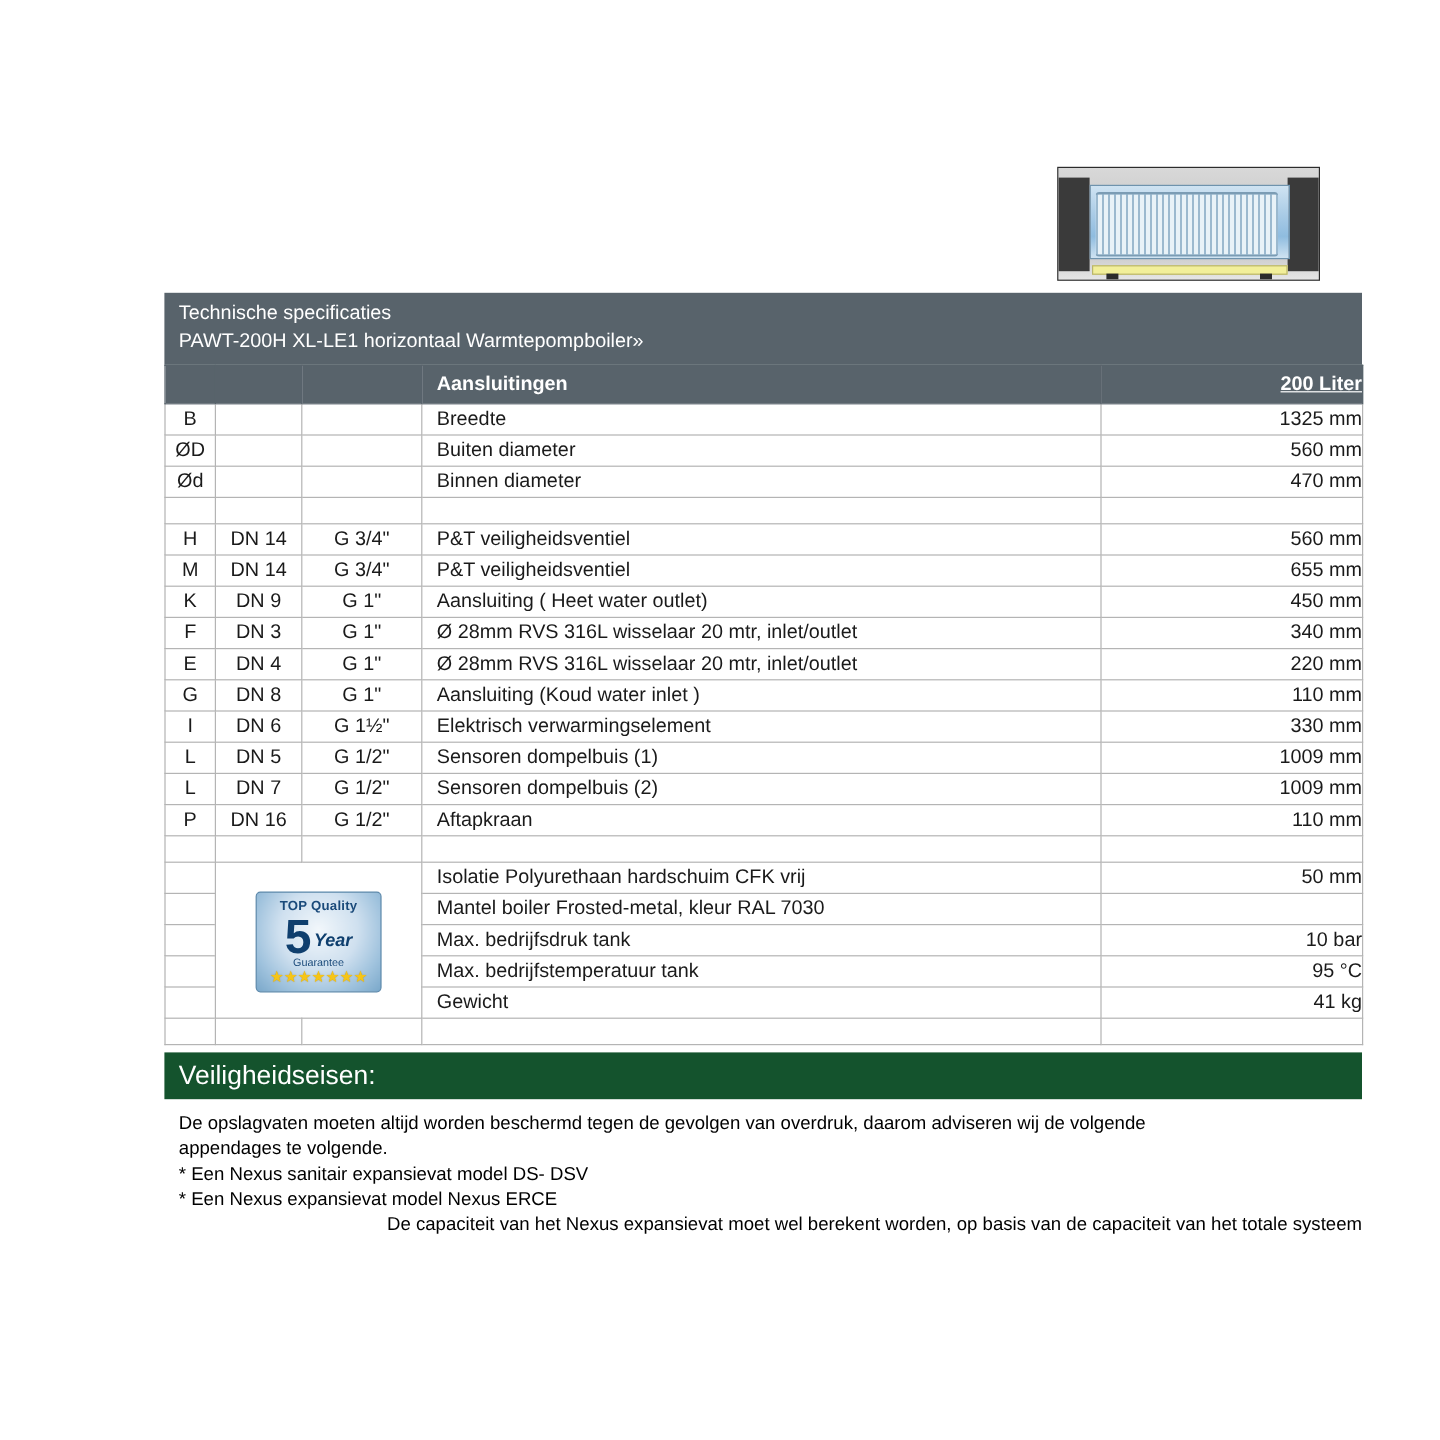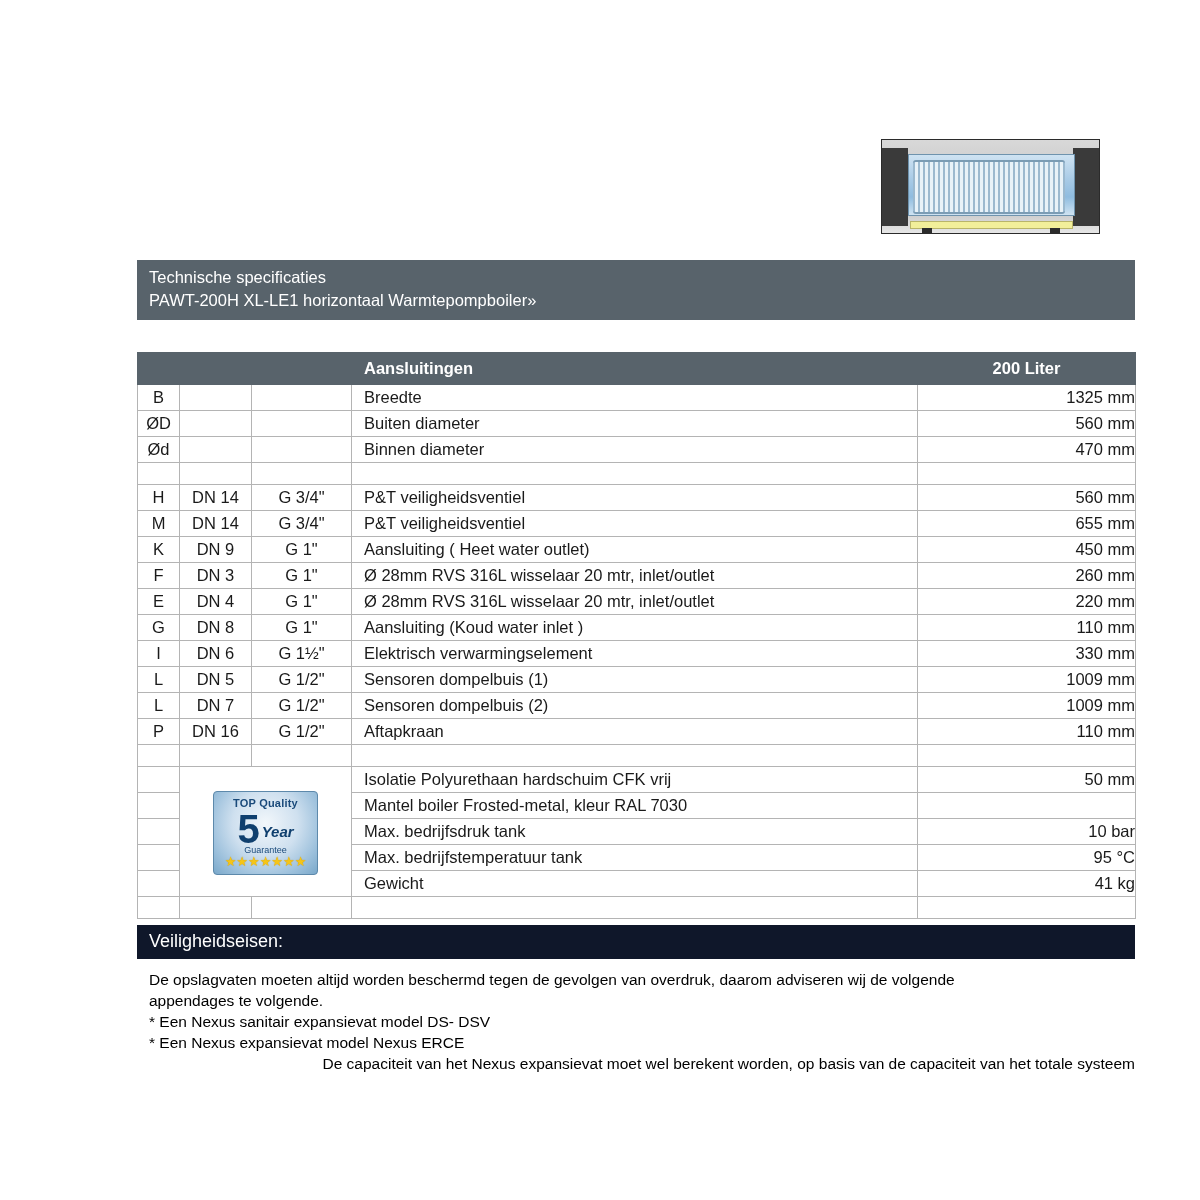--- a/index.html
+++ b/index.html
@@ -79,40 +79,39 @@
     height: 5px;
     background: #2b2b2b;
   }
   .pi-foot.f1 { left: 40px; }
   .pi-foot.f2 { left: 168px; }
 
   
   .sheet {
     position: absolute;
     left: 101px;
-    top: 260px;
+    top: 244px;
     width: 998px;
     padding-left: 36px;
   }
 
   .hdr {
     background: #58636b;
     color: #ffffff;
     padding: 6px 0 7px 12px;
     font-size: 16.5px;
     line-height: 1.42;
   }
   .hdr-line { display: block; white-space: nowrap; }
 
   table.spec {
     width: 100%;
     border-collapse: collapse;
     table-layout: fixed;
     font-size: 16.5px;
-    margin-top: 32px;
   }
   table.spec td {
     border: 1px solid #b4b4b4;
     padding: 0;
     height: 25px;
     vertical-align: middle;
   }
 
   .col-a { width: 42px; }
   .col-b { width: 72px; }
@@ -137,22 +136,23 @@
     border: 1px solid #58636b;
     height: 31px;
     font-weight: bold;
     font-size: 16.5px;
   }
   tr.subhdr td.c-desc {
     font-weight: bold;
     padding-left: 12px !important;
   }
   tr.subhdr td.c-val {
-    text-align: center;
-    font-weight: bold;
+    text-align: right;
+    font-weight: bold;
+    text-decoration: underline;
   }
   tr.spacer td {
     height: 21px;
   }
 
   
   td.badge-cell {
     vertical-align: top;
     padding: 0 !important;
   }
@@ -204,24 +204,24 @@
     right: 0;
     bottom: 5px;
     font-size: 13px;
     color: #f5c518;
     letter-spacing: 0px;
     text-shadow: 0 0 1px #b8860b;
   }
 
   
   .safety-hdr {
-    background: #0f172a;
+    background: #14532d;
     color: #ffffff;
     padding: 6px 0 7px 12px;
-    font-size: 18px;
+    font-size: 22px;
     margin-top: 6px;
   }
   .safety-body {
     margin-top: 10px;
     font-size: 15.5px;
     line-height: 1.36;
     padding-left: 12px;
     color: #000000;
   }
   .safety-body p { margin: 0; white-space: nowrap; }
@@ -313,21 +313,21 @@
         <td class="c-dn">DN 9</td>
         <td class="c-g">G 1"</td>
         <td class="c-desc">Aansluiting ( Heet water outlet)</td>
         <td class="c-val">450 mm</td>
       </tr>
       <tr>
         <td class="c-letter">F</td>
         <td class="c-dn">DN 3</td>
         <td class="c-g">G 1"</td>
         <td class="c-desc">Ø 28mm RVS 316L wisselaar 20 mtr, inlet/outlet</td>
-        <td class="c-val">260 mm</td>
+        <td class="c-val">340 mm</td>
       </tr>
       <tr>
         <td class="c-letter">E</td>
         <td class="c-dn">DN 4</td>
         <td class="c-g">G 1"</td>
         <td class="c-desc">Ø 28mm RVS 316L wisselaar 20 mtr, inlet/outlet</td>
         <td class="c-val">220 mm</td>
       </tr>
       <tr>
         <td class="c-letter">G</td>

